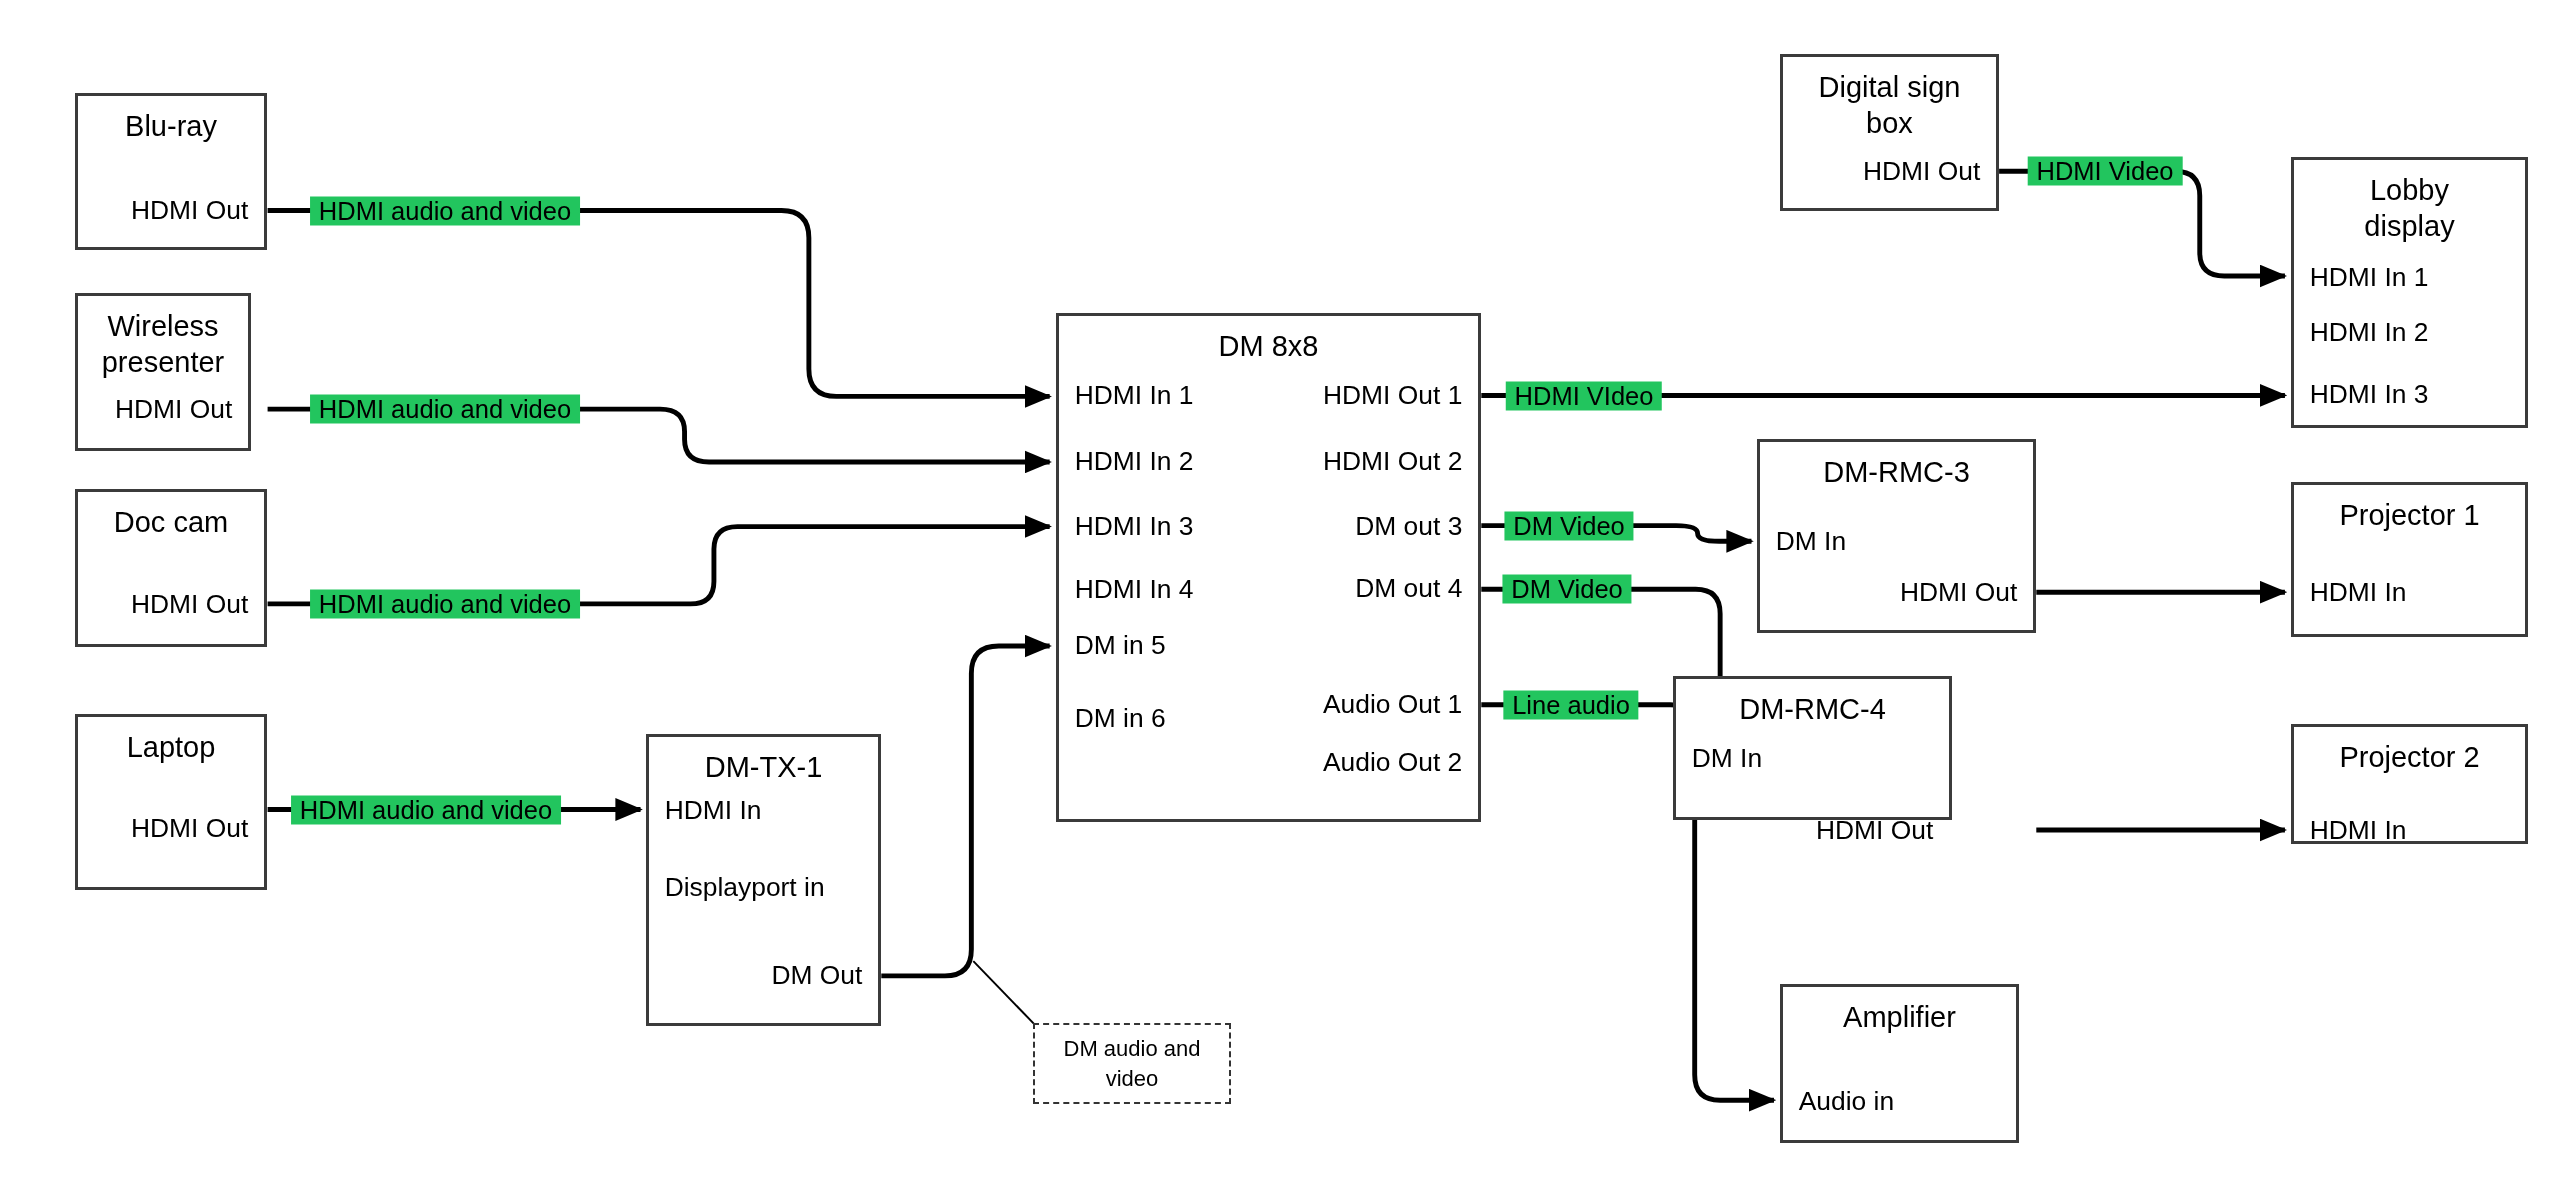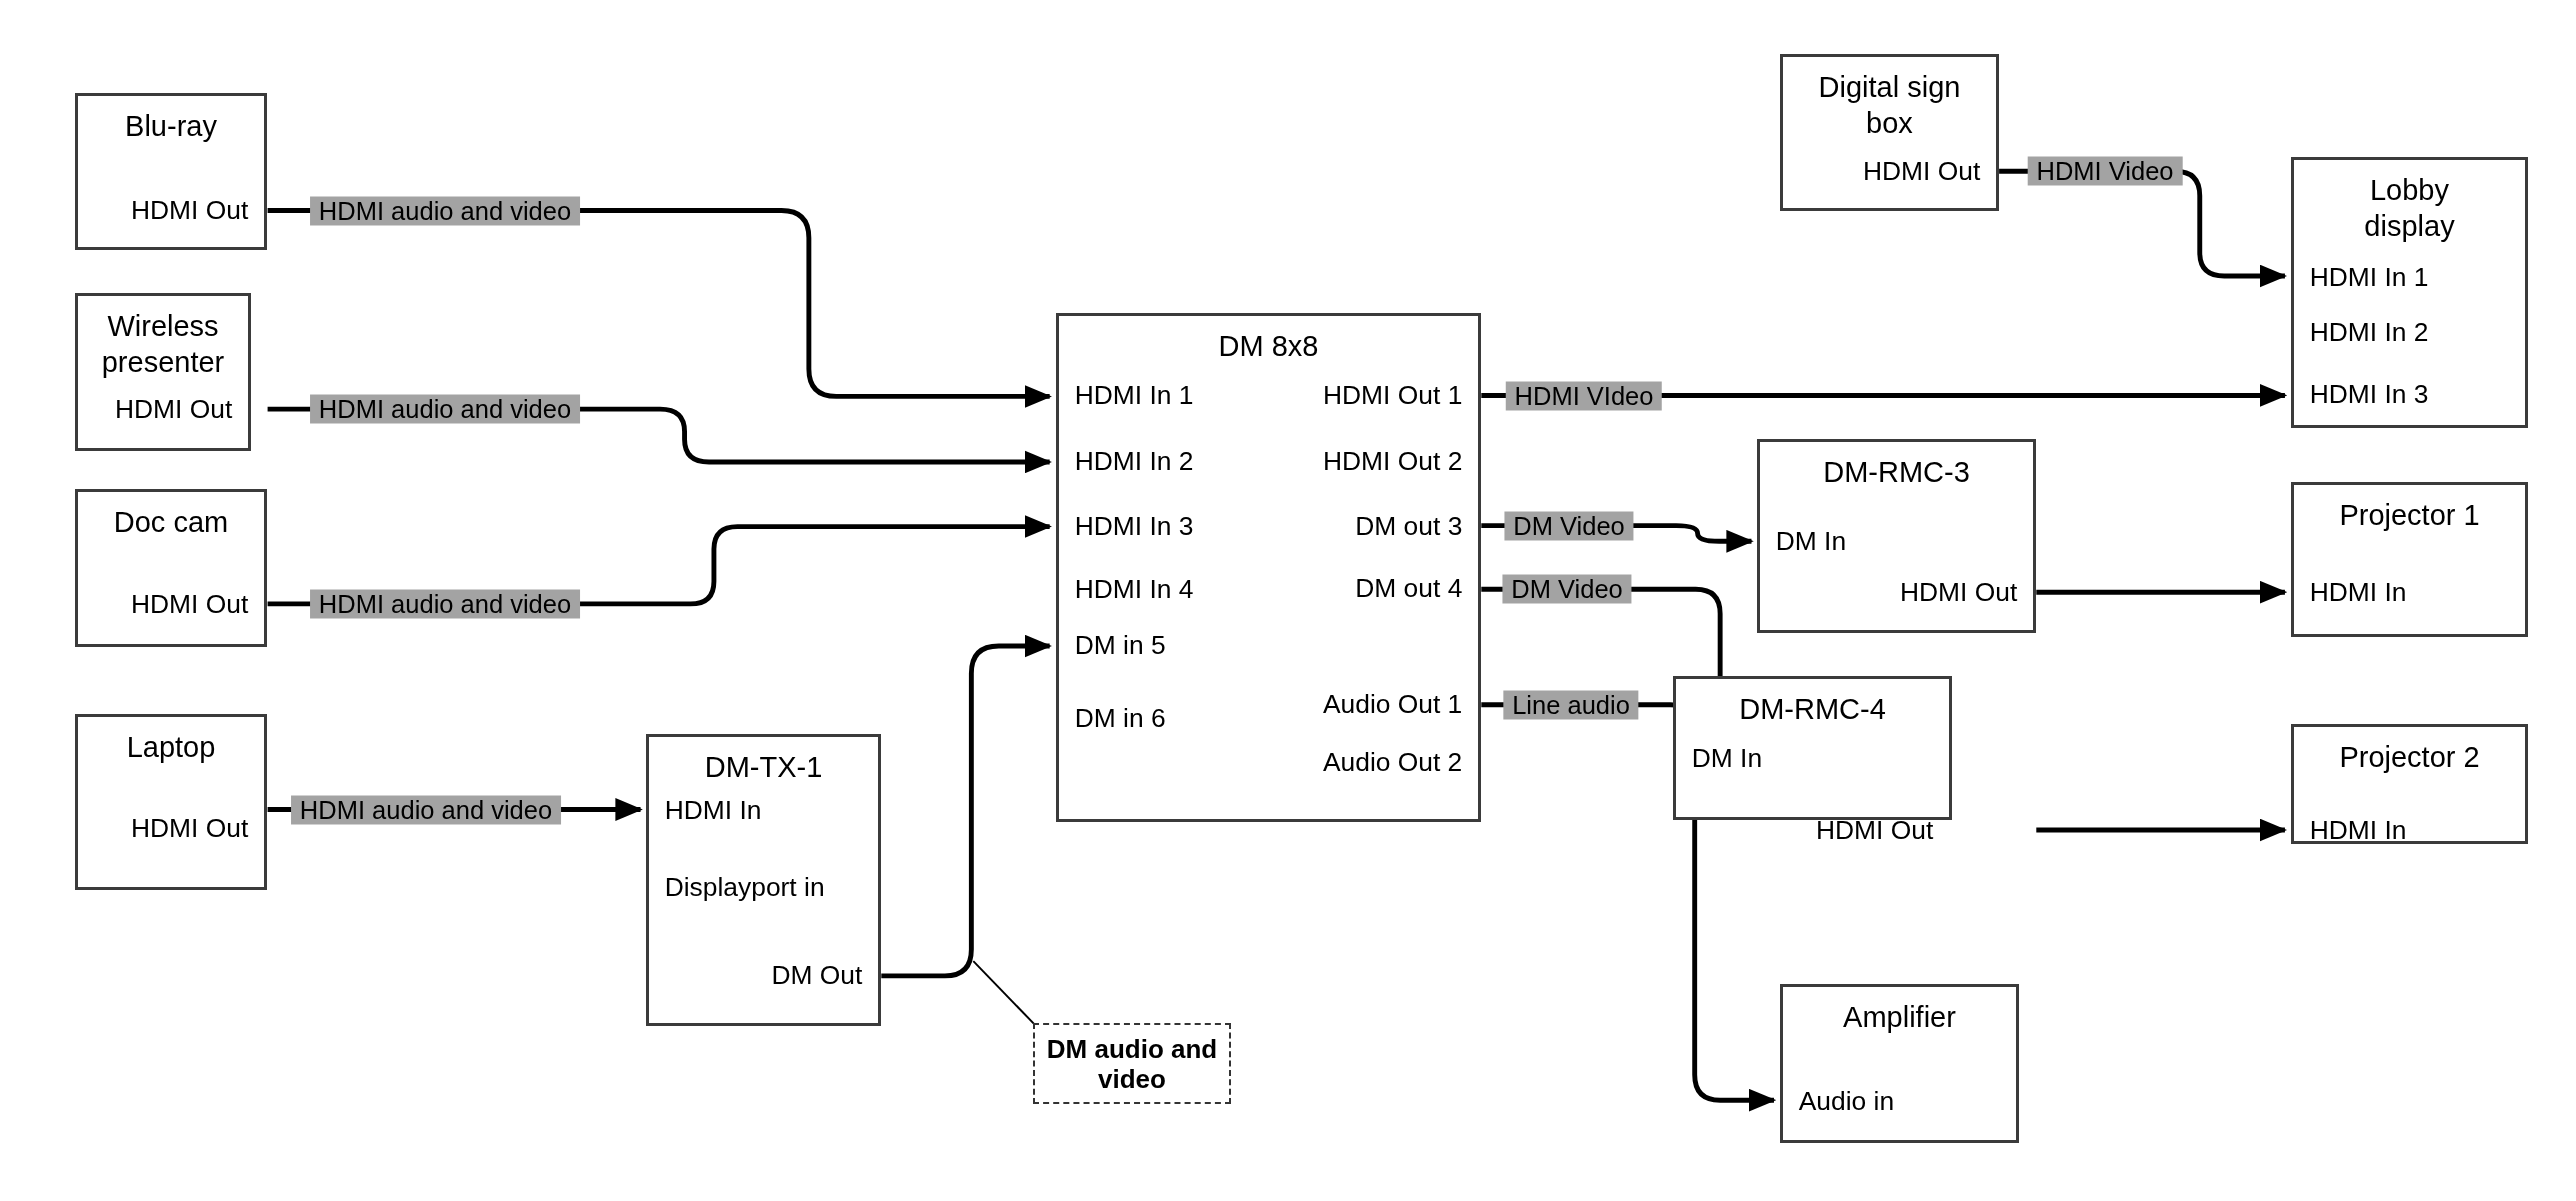--- a/index.html
+++ b/index.html
@@ -8,25 +8,25 @@
        font-family:"Liberation Sans",sans-serif;color:#000;}
   .canvas{position:relative;width:2576px;height:1201px;background:#fff;}
   .wires{position:absolute;left:0;top:0;}
   .node{position:absolute;background:#fff;border:3.9px solid #3b3b3b;box-sizing:border-box;}
   .title{position:absolute;top:11.7px;left:0;right:0;text-align:center;
          font-weight:normal;font-size:29px;line-height:36px;white-space:pre-line;}
   .port{position:absolute;font-size:26.4px;line-height:29px;transform:translateY(-50%);
         white-space:nowrap;}
   .port.left{left:15.7px;}
   .port.right{right:15.7px;text-align:right;}
-  .wire-label{position:absolute;transform:translate(-50%,-50%);background:#a3a3a3;
+  .wire-label{position:absolute;transform:translate(-50%,-50%);background:#22c55e;
               padding:0 8.8px;font-size:25.5px;white-space:nowrap;}
   .callout{position:absolute;border:2px dashed #333;box-sizing:border-box;background:#fff;
-           font-size:26px;line-height:30px;text-align:center;white-space:pre-line;
-           display:flex;align-items:center;justify-content:center;font-weight:bold;}
+           font-size:22px;line-height:30px;text-align:center;white-space:pre-line;
+           display:flex;align-items:center;justify-content:center;}
 </style>
 </head>
 <body>
 
 <div class="canvas">
 
   <svg class="wires" width="2576" height="1201" viewBox="0 0 2631 1227">
     <defs>
       <marker id="arrow" viewBox="0 0 12 10" refX="11" refY="5" markerWidth="5.6" markerHeight="4.7" orient="auto" markerUnits="strokeWidth">
         <path d="M0,0 L12,5 L0,10 Z" fill="#000"></path>

